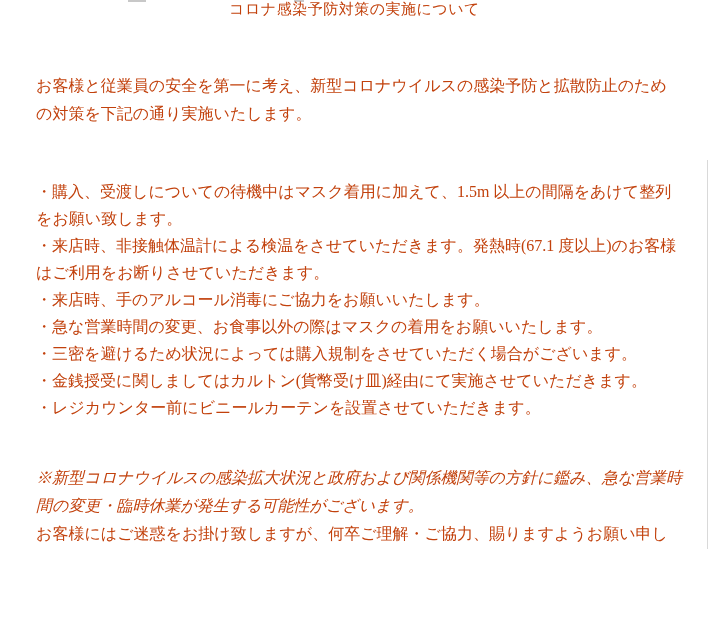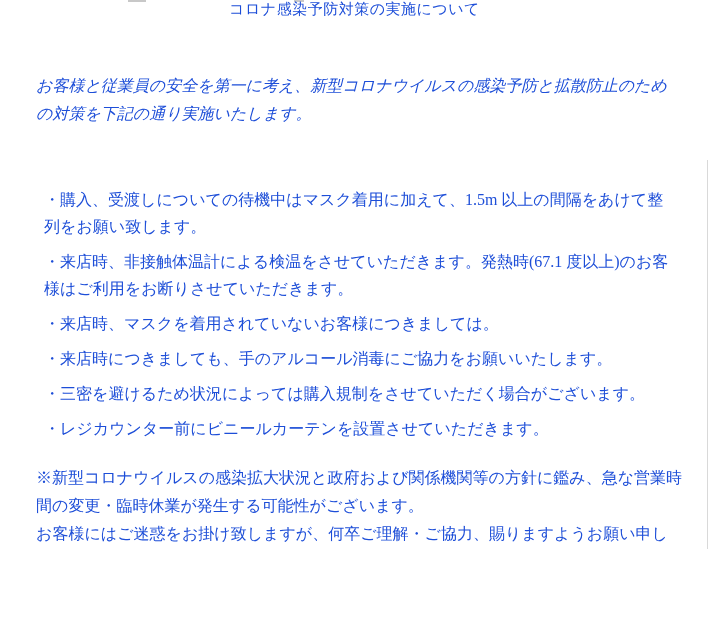--- a/index.html
+++ b/index.html
@@ -7,21 +7,21 @@
     padding: 0;
     background: #ffffff;
   }
   .page {
     position: relative;
     width: 709px;
     height: 549px;
     background: #ffffff;
     overflow: hidden;
     font-family: "Liberation Serif", "DejaVu Serif", serif;
-    color: #1d4ed8;
+    color: #c2410c;
   }
   .title {
     position: absolute;
     top: 0;
     left: 0;
     width: 100%;
     margin: 0;
     font-size: 15px;
     line-height: 18px;
     font-weight: normal;
@@ -31,29 +31,29 @@
   .textblock {
     position: absolute;
     left: 36px;
     width: 646px;
     margin: 0;
     font-size: 16px;
     line-height: 28px;
     text-align: left;
     word-break: break-all;
   }
-  .intro   { top: 72px; font-style: italic; }
+  .intro   { top: 72px; }
   .bullets { top: 178px; }
   .bullets p {
-    margin: 8px;
+    margin: 0;
     font-size: 16px;
     line-height: 27px;
     word-break: break-all;
   }
-  .note    { top: 464px; }
+  .note    { top: 464px; font-style: italic; }
   .closing { top: 520px; }
   .bottom-rule {
     position: absolute;
     left: 0;
     top: 610px;
     width: 709px;
     height: 3px;
     background: #000000;
   }
   .right-edge {
@@ -80,23 +80,24 @@
   <div class="top-artifact a1"></div>
   <div class="top-artifact a2"></div>
 
   <h1 class="title">コロナ感染予防対策の実施について</h1>
 
   <p class="textblock intro">お客様と従業員の安全を第一に考え、新型コロナウイルスの感染予防と拡散防止のための対策を下記の通り実施いたします。</p>
 
   <div class="textblock bullets">
     <p>・購入、受渡しについての待機中はマスク着用に加えて、1.5m 以上の間隔をあけて整列をお願い致します。</p>
     <p>・来店時、非接触体温計による検温をさせていただきます。発熱時(67.1 度以上)のお客様はご利用をお断りさせていただきます。</p>
-    <p>・来店時、マスクを着用されていないお客様につきましては。</p>
-    <p>・来店時につきましても、手のアルコール消毒にご協力をお願いいたします。</p>
+    <p>・来店時、手のアルコール消毒にご協力をお願いいたします。</p>
+    <p>・急な営業時間の変更、お食事以外の際はマスクの着用をお願いいたします。</p>
     <p>・三密を避けるため状況によっては購入規制をさせていただく場合がございます。</p>
+    <p>・金銭授受に関しましてはカルトン(貨幣受け皿)経由にて実施させていただきます。</p>
     <p>・レジカウンター前にビニールカーテンを設置させていただきます。</p>
   </div>
 
   <p class="textblock note">※新型コロナウイルスの感染拡大状況と政府および関係機関等の方針に鑑み、急な営業時間の変更・臨時休業が発生する可能性がございます。</p>
 
   <p class="textblock closing">お客様にはご迷惑をお掛け致しますが、何卒ご理解・ご協力、賜りますようお願い申し上げます。</p>
 
   <div class="right-edge"></div>
   <div class="bottom-rule"></div>
 

